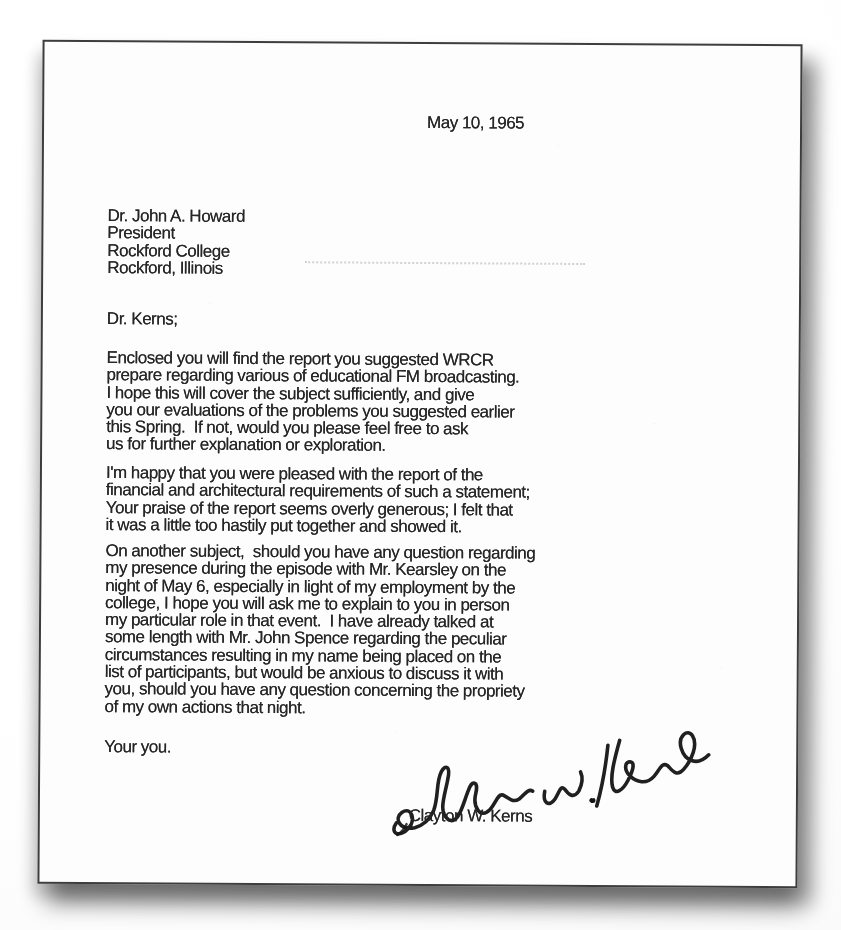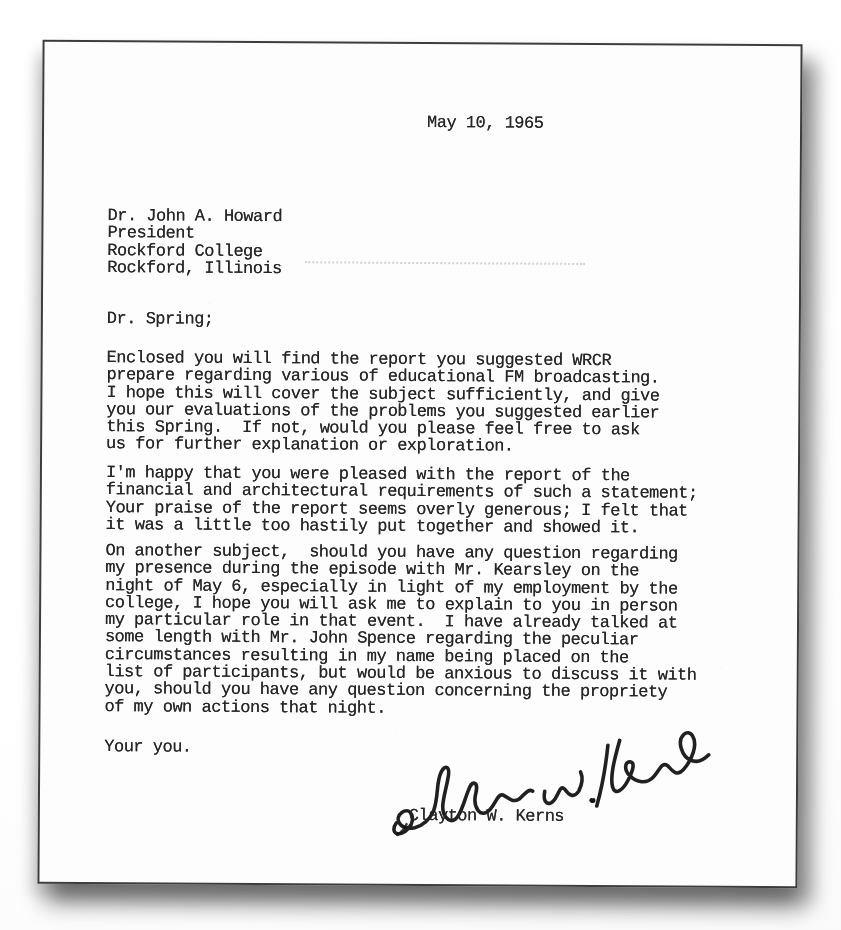--- a/index.html
+++ b/index.html
@@ -6,21 +6,21 @@
     margin: 0;
     padding: 0;
     background: #ffffff;
   }
   .stage {
     position: relative;
     width: 841px;
     height: 930px;
     background: radial-gradient(circle at 30% 20%, #ffffff 60%, #fafafa 100%);
     overflow: hidden;
-    font-family: Liberation Mono, monospace;
+    font-family: Liberation Sans, sans-serif;
   }
   .paper {
     position: absolute;
     left: 40px;
     top: 42px;
     width: 756px;
     height: 840px;
     background:
       radial-gradient(circle 1.2px at 22% 31%, rgba(90,90,90,.18), transparent 70%),
       radial-gradient(circle 1px at 68% 12%, rgba(90,90,90,.20), transparent 70%),
@@ -82,21 +82,21 @@
 
     <div class="tw date">May 10, 1965</div>
 
     <div class="tw address">Dr. John A. Howard
 President
 Rockford College
 Rockford, Illinois</div>
 
     <div class="scan-dots"></div>
 
-    <div class="tw salutation">Dr. Spring;</div>
+    <div class="tw salutation">Dr. Kerns;</div>
 
     <div class="tw para1">Enclosed you will find the report you suggested WRCR
 prepare regarding various of educational FM broadcasting.
 I hope this will cover the subject sufficiently, and give
 you our evaluations of the problems you suggested earlier
 this Spring.  If not, would you please feel free to ask
 us for further explanation or exploration.</div>
 
     <div class="tw para2">I'm happy that you were pleased with the report of the
 financial and architectural requirements of such a statement;

